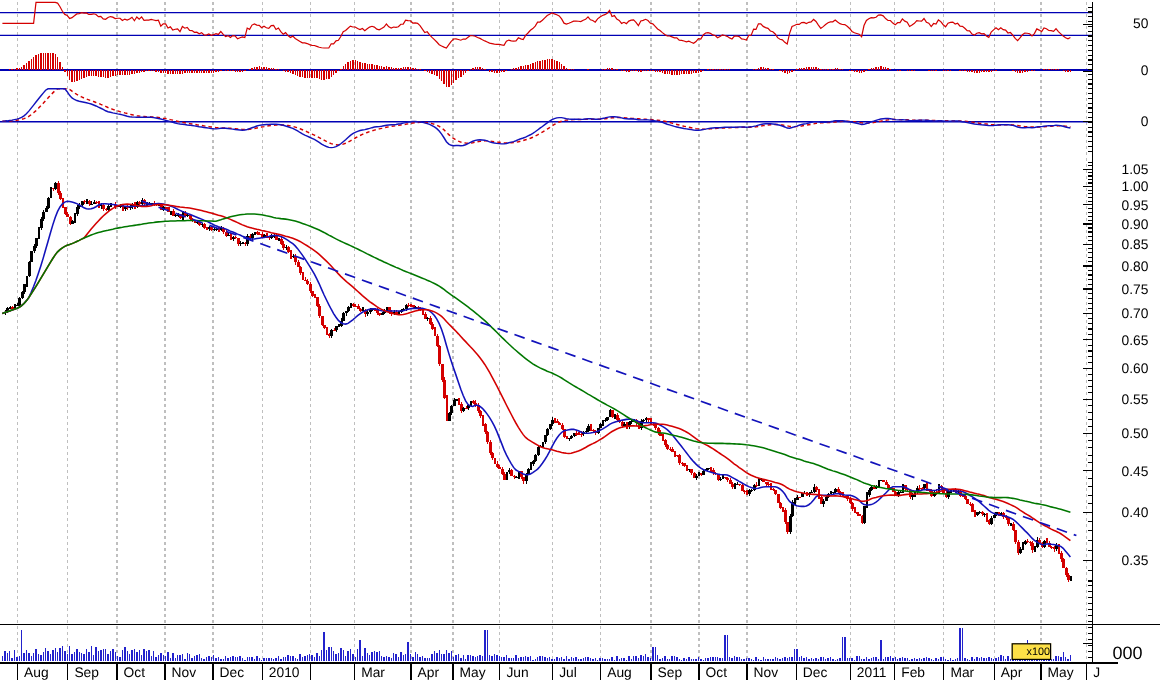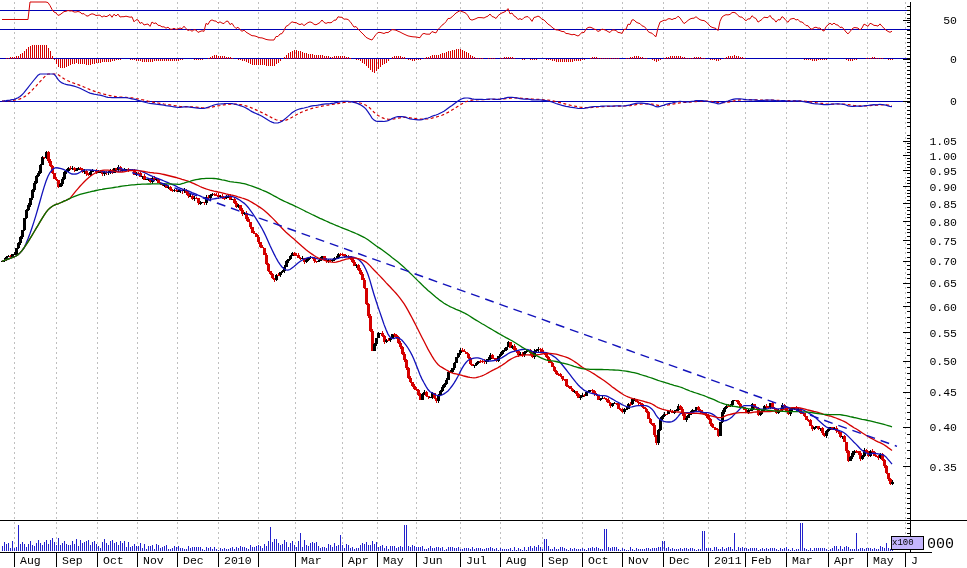--- a/index.html
+++ b/index.html
@@ -1,21 +1,21 @@
 <!DOCTYPE html>
 <html><head>
 <meta charset="utf-8">
 <style>
   html,body{margin:0;padding:0;background:#ffffff}
   .chart-window{position:relative;width:967px;height:568px;background:#ffffff;
-    font-family:Liberation Mono, monospace;overflow:hidden}
+    font-family:Liberation Sans, sans-serif;overflow:hidden}
   .chart-window svg{position:absolute;left:0;top:0;display:block}
-  .mult-box{position:absolute;left:891px;top:536px;width:31px;height:12px;
-    border:1px solid #000;background:#c4b5fd;font-size:9px;line-height:12px;
-    text-align:left;color:#000;z-index:2}
+  .mult-box{position:absolute;left:843px;top:536px;width:31px;height:12px;
+    border:1px solid #000;background:#fde047;font-size:9px;line-height:12px;
+    text-align:right;color:#000;z-index:2}
   .vol-val{position:absolute;left:927px;top:536px;font-size:15px;color:#000;z-index:2}
 </style>
 </head>
 <body>
 
 <div class="chart-window">
   <svg id="chart-svg" width="967" height="568">
       <g shape-rendering="crispEdges">
         <line x1="14.5" y1="2" x2="14.5" y2="552" stroke="#bfbfbf" stroke-width="1" stroke-dasharray="2 3"></line>
         <line x1="56.5" y1="2" x2="56.5" y2="552" stroke="#bfbfbf" stroke-width="1" stroke-dasharray="2 3"></line>

